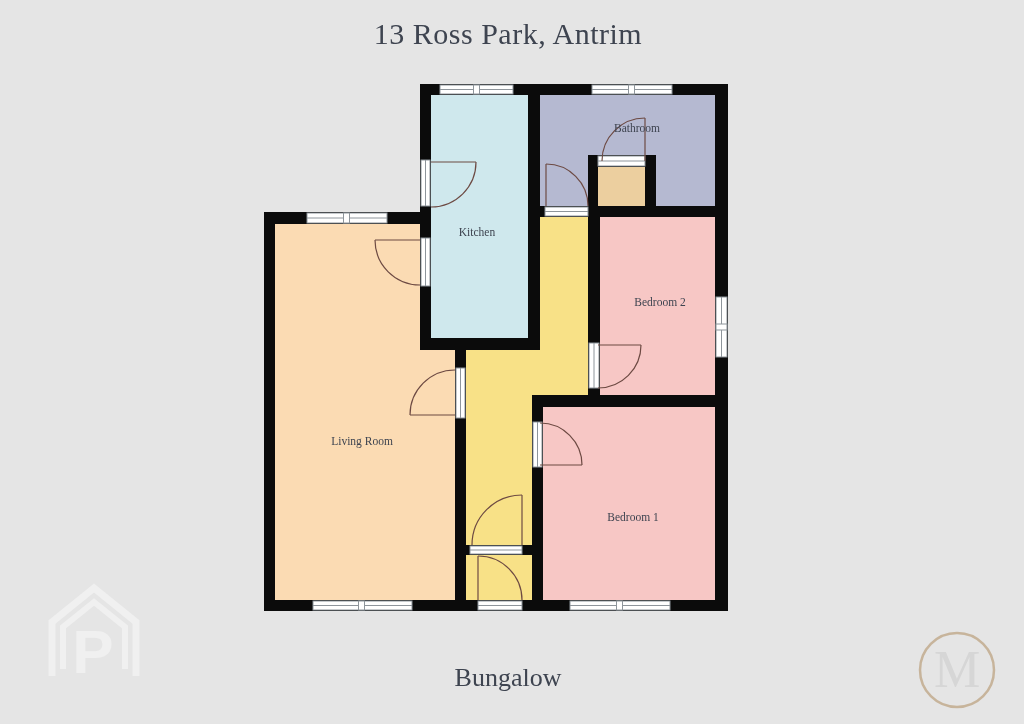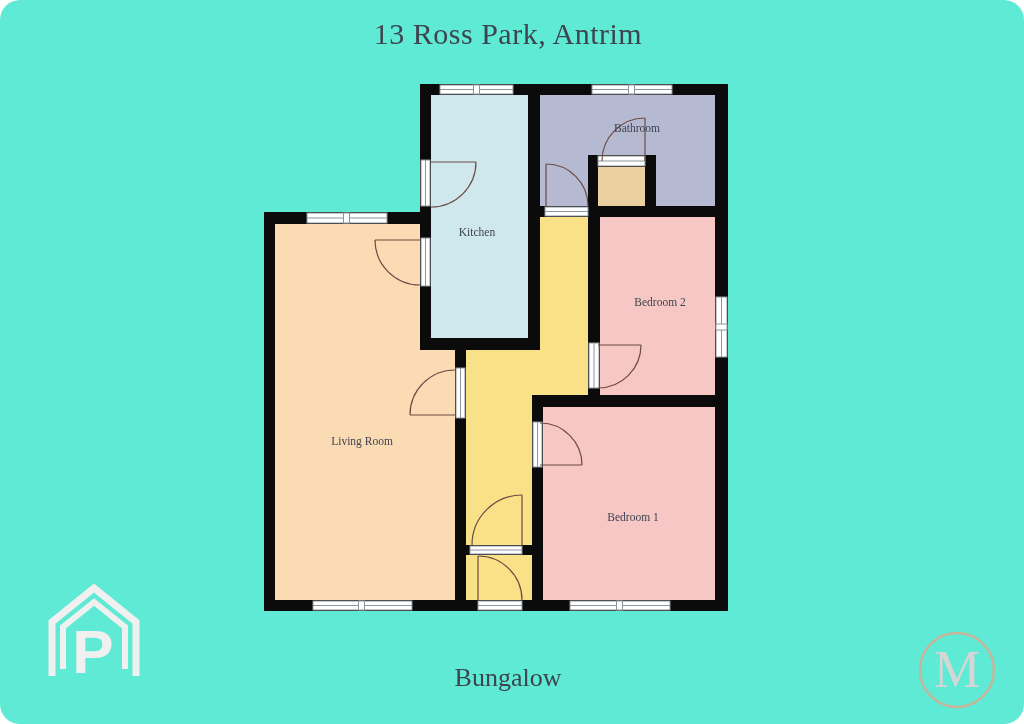--- a/index.html
+++ b/index.html
@@ -1,17 +1,17 @@
 <!DOCTYPE html>
 <html><head>
 <meta charset="utf-8">
 <style>
   html,body{margin:0;padding:0;background:#ffffff;}
-  .page{position:relative;width:1024px;height:724px;background:#5eead4;overflow:hidden;
-        font-family:"Liberation Serif", serif;border-radius:20px;}
+  .page{position:relative;width:1024px;height:724px;background:#e5e5e5;overflow:hidden;
+        font-family:"Liberation Serif", serif;}
   svg{position:absolute;left:0;top:0;}
   text{font-family:"Liberation Serif", serif;}
   .title-text{font-size:30px;letter-spacing:.5px;}
   .subtitle-text{font-size:26px;}
   .room-label{font-size:11.5px;}
   .wm-p{font-family:"Liberation Sans", sans-serif;font-weight:bold;font-size:62px;}
   .wm-m{font-family:"Liberation Serif", serif;font-size:52px;}
 </style>
 </head>
 <body>

